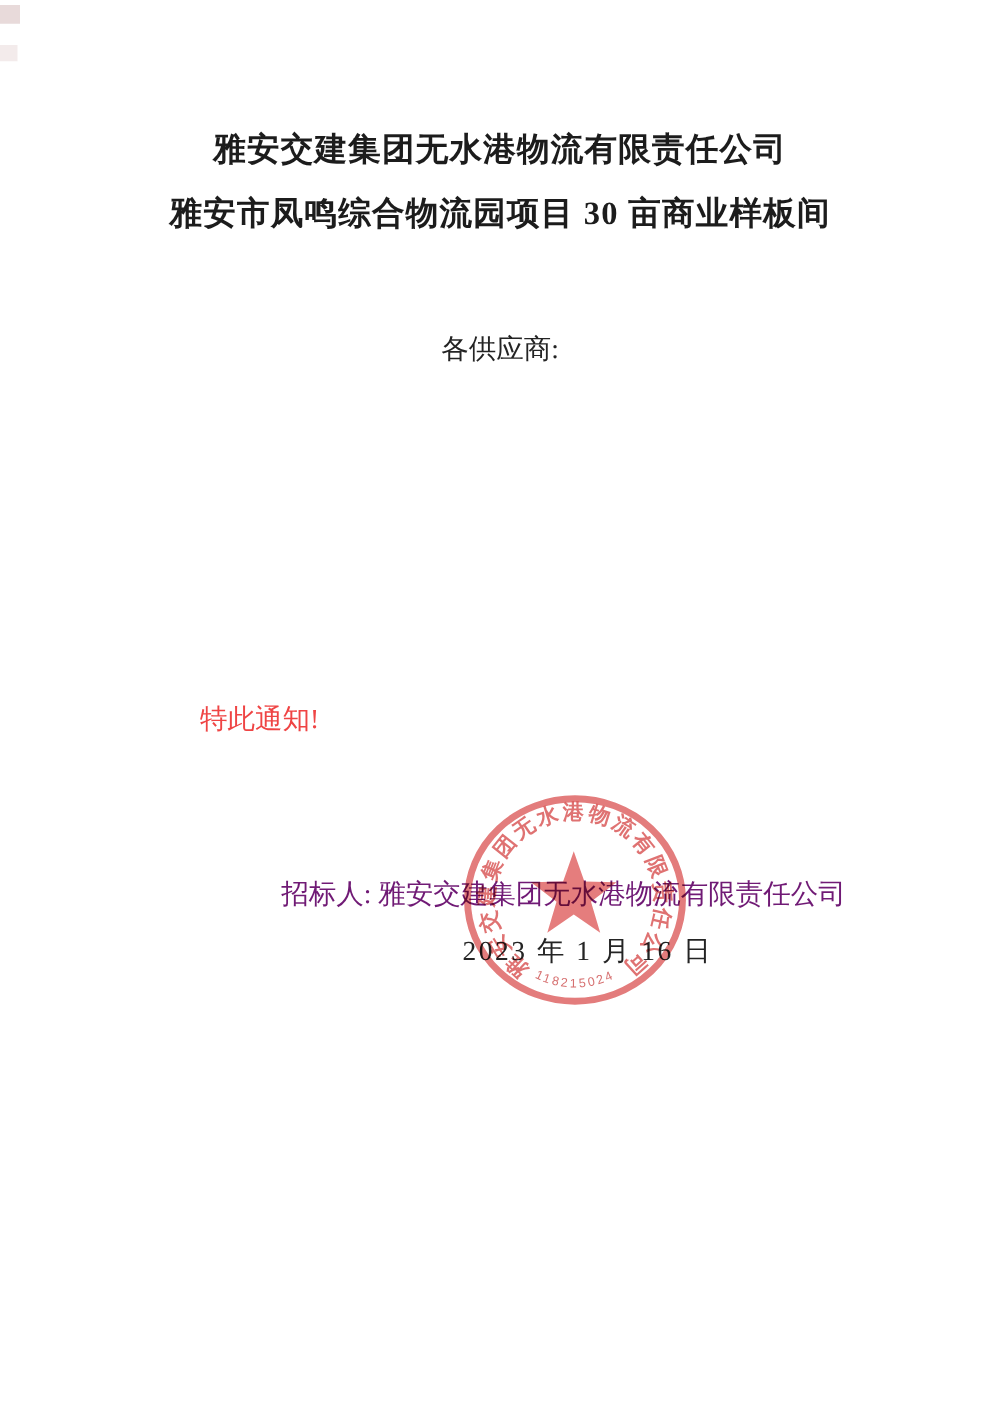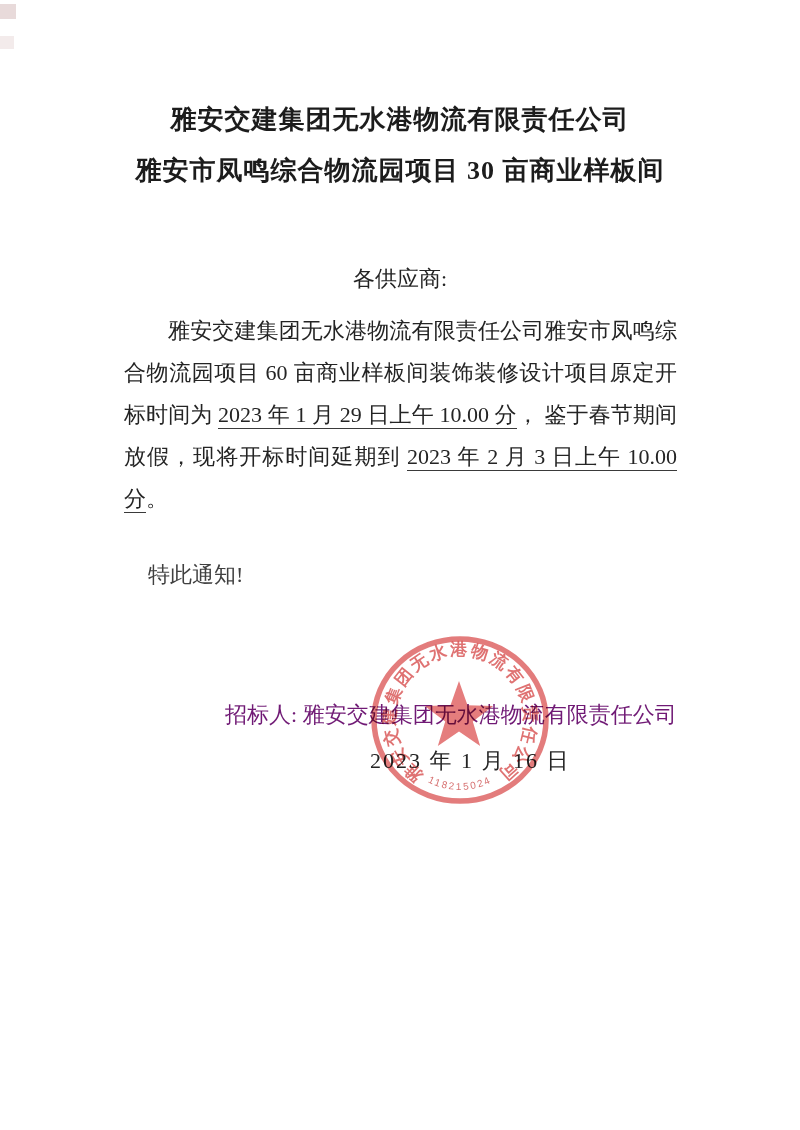--- a/index.html
+++ b/index.html
@@ -61,24 +61,24 @@
     text-indent: 2em;
     color: #242424;
     margin: 0;
   }
   .underlined {
     border-bottom: 1.5px solid #3a3a3a;
     padding-bottom: 1px;
   }
   .notice-line {
     position: absolute;
-    left: 148px; top: 560px;
+    left: 160px; top: 560px;
     font-size: 22px;
     line-height: 30px;
-    color: #404040;
+    color: #ef4444;
   }
   .bidder-line {
     position: absolute;
     left: 225px; top: 700px;
     font-size: 22px;
     line-height: 30px;
     color: #701a75;
     white-space: nowrap;
   }
   .date-line {
@@ -106,21 +106,20 @@
   <div class="artifact-1"></div>
   <div class="artifact-2"></div>
 
   <div class="title-block">
     <div>雅安交建集团无水港物流有限责任公司</div>
     <div>雅安市凤鸣综合物流园项目 30 亩商业样板间</div>
   </div>
 
   <div class="salutation">各供应商:</div>
 
-  <p class="main-paragraph"><span>雅安交建集团无水港物流有限责任公司雅安市凤鸣综合物流园项目 60 亩商业样板间装饰装修设计项目原定开标时间为 </span><span class="underlined">2023 年 1 月 29 日上午 10.00 分</span><span>， 鉴于春节期间放假，现将开标时间延期到 </span><span class="underlined">2023 年 2 月 3 日上午 10.00 分</span><span>。</span></p>
 
   <div class="notice-line">特此通知!</div>
 
   <div class="bidder-line"><span>招标人: </span><span>雅安交建集团无水港物流有限责任公司</span></div>
 
   <div class="date-line">2023 年 1 月 16 日</div>
 
   <svg class="seal" viewBox="0 0 190 182" xmlns="http://www.w3.org/2000/svg">
     <defs>
       <path id="sealArcTop" d="M 57.7 143.2 A 65 65 0 1 1 132.3 143.2" fill="none"></path>

